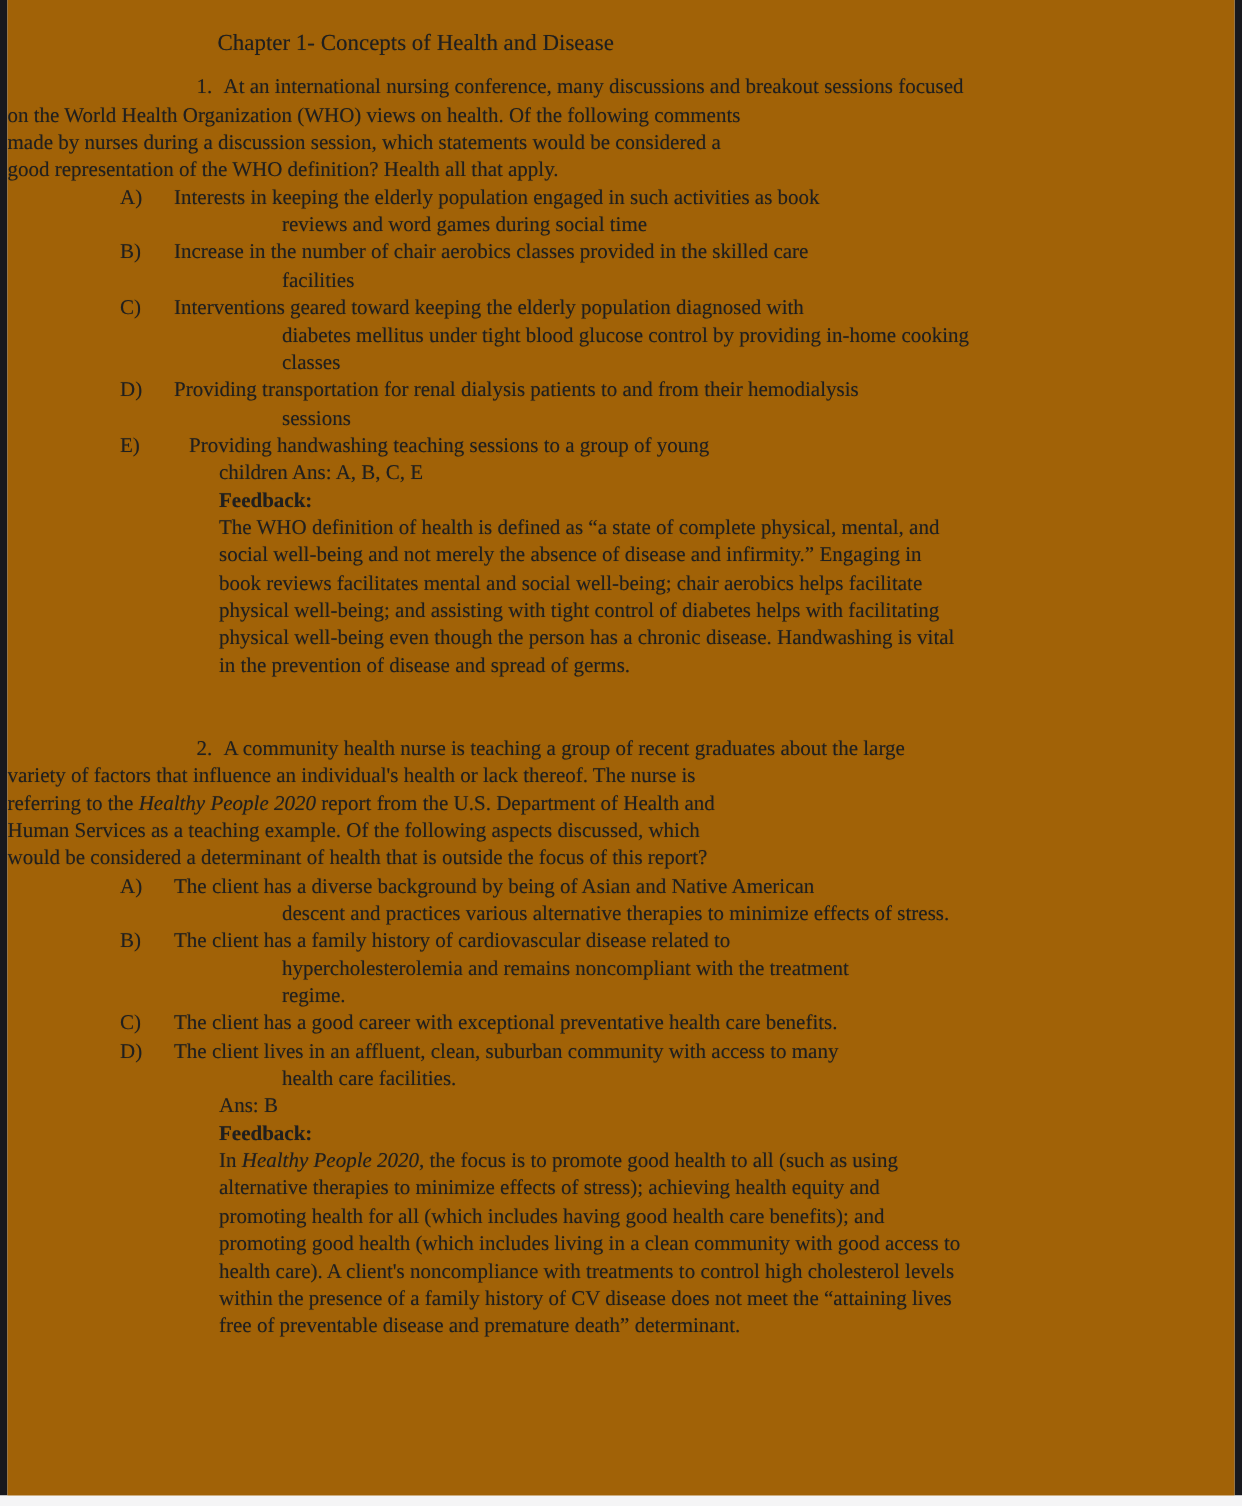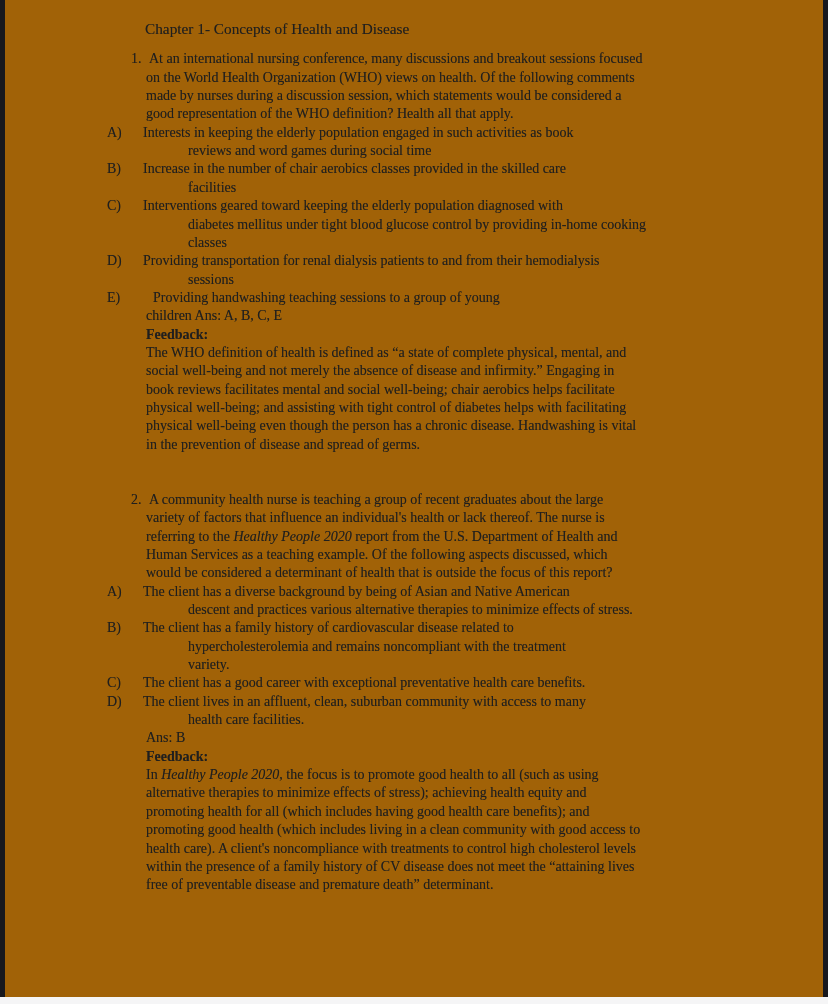--- a/index.html
+++ b/index.html
@@ -35,22 +35,22 @@
   }
   .questions { margin-top: 12px; }
   .question + .question { margin-top: 37px; }
   .line {
     font-size: 14px;
     line-height: 18.35px;
     white-space: pre;
     text-shadow: 0 0 0.5px rgba(30,30,30,0.45);
   }
   .l-qfirst   { padding-left: 126px; }
-  .l-stem     { padding-left: 141px; }
-  .l-optfirst { padding-left: 102px; }
+  .l-stem     { }
+  .l-optfirst { padding-left: 75px; }
   .l-opt      { padding-left: 183px; }
   .l-flush    { padding-left: 141px; }
   .qnum      { display: inline-block; width: 18px; }
   .optletter { display: inline-block; width: 36px; }
   .optletter.wide { width: 46px; }
   .seg-i { font-style: italic; }
   .fb-label { font-weight: bold; }
 </style>
 </head>
 <body>
@@ -89,21 +89,21 @@
       <div class="question">
         <div class="line l-qfirst"><span class="qnum">2.</span><span>A community health nurse is teaching a group of recent graduates about the large</span></div>
         <div class="line l-stem"><span>variety of factors that influence an individual's health or lack thereof. The nurse is</span></div>
         <div class="line l-stem"><span>referring to the </span><span class="seg-i">Healthy People 2020</span><span> report from the U.S. Department of Health and</span></div>
         <div class="line l-stem"><span>Human Services as a teaching example. Of the following aspects discussed, which</span></div>
         <div class="line l-stem"><span>would be considered a determinant of health that is outside the focus of this report?</span></div>
         <div class="line l-optfirst"><span class="optletter">A)</span><span>The client has a diverse background by being of Asian and Native American</span></div>
         <div class="line l-opt"><span>descent and practices various alternative therapies to minimize effects of stress.</span></div>
         <div class="line l-optfirst"><span class="optletter">B)</span><span>The client has a family history of cardiovascular disease related to</span></div>
         <div class="line l-opt"><span>hypercholesterolemia and remains noncompliant with the treatment</span></div>
-        <div class="line l-opt"><span>variety.</span></div>
+        <div class="line l-opt"><span>regime.</span></div>
         <div class="line l-optfirst"><span class="optletter">C)</span><span>The client has a good career with exceptional preventative health care benefits.</span></div>
         <div class="line l-optfirst"><span class="optletter">D)</span><span>The client lives in an affluent, clean, suburban community with access to many</span></div>
         <div class="line l-opt"><span>health care facilities.</span></div>
         <div class="line l-flush"><span>Ans: B</span></div>
         <div class="line l-flush"><span class="fb-label">Feedback:</span></div>
         <div class="line l-flush"><span>In </span><span class="seg-i">Healthy People 2020</span><span>, the focus is to promote good health to all (such as using</span></div>
         <div class="line l-flush"><span>alternative therapies to minimize effects of stress); achieving health equity and</span></div>
         <div class="line l-flush"><span>promoting health for all (which includes having good health care benefits); and</span></div>
         <div class="line l-flush"><span>promoting good health (which includes living in a clean community with good access to</span></div>
         <div class="line l-flush"><span>health care). A client's noncompliance with treatments to control high cholesterol levels</span></div>

